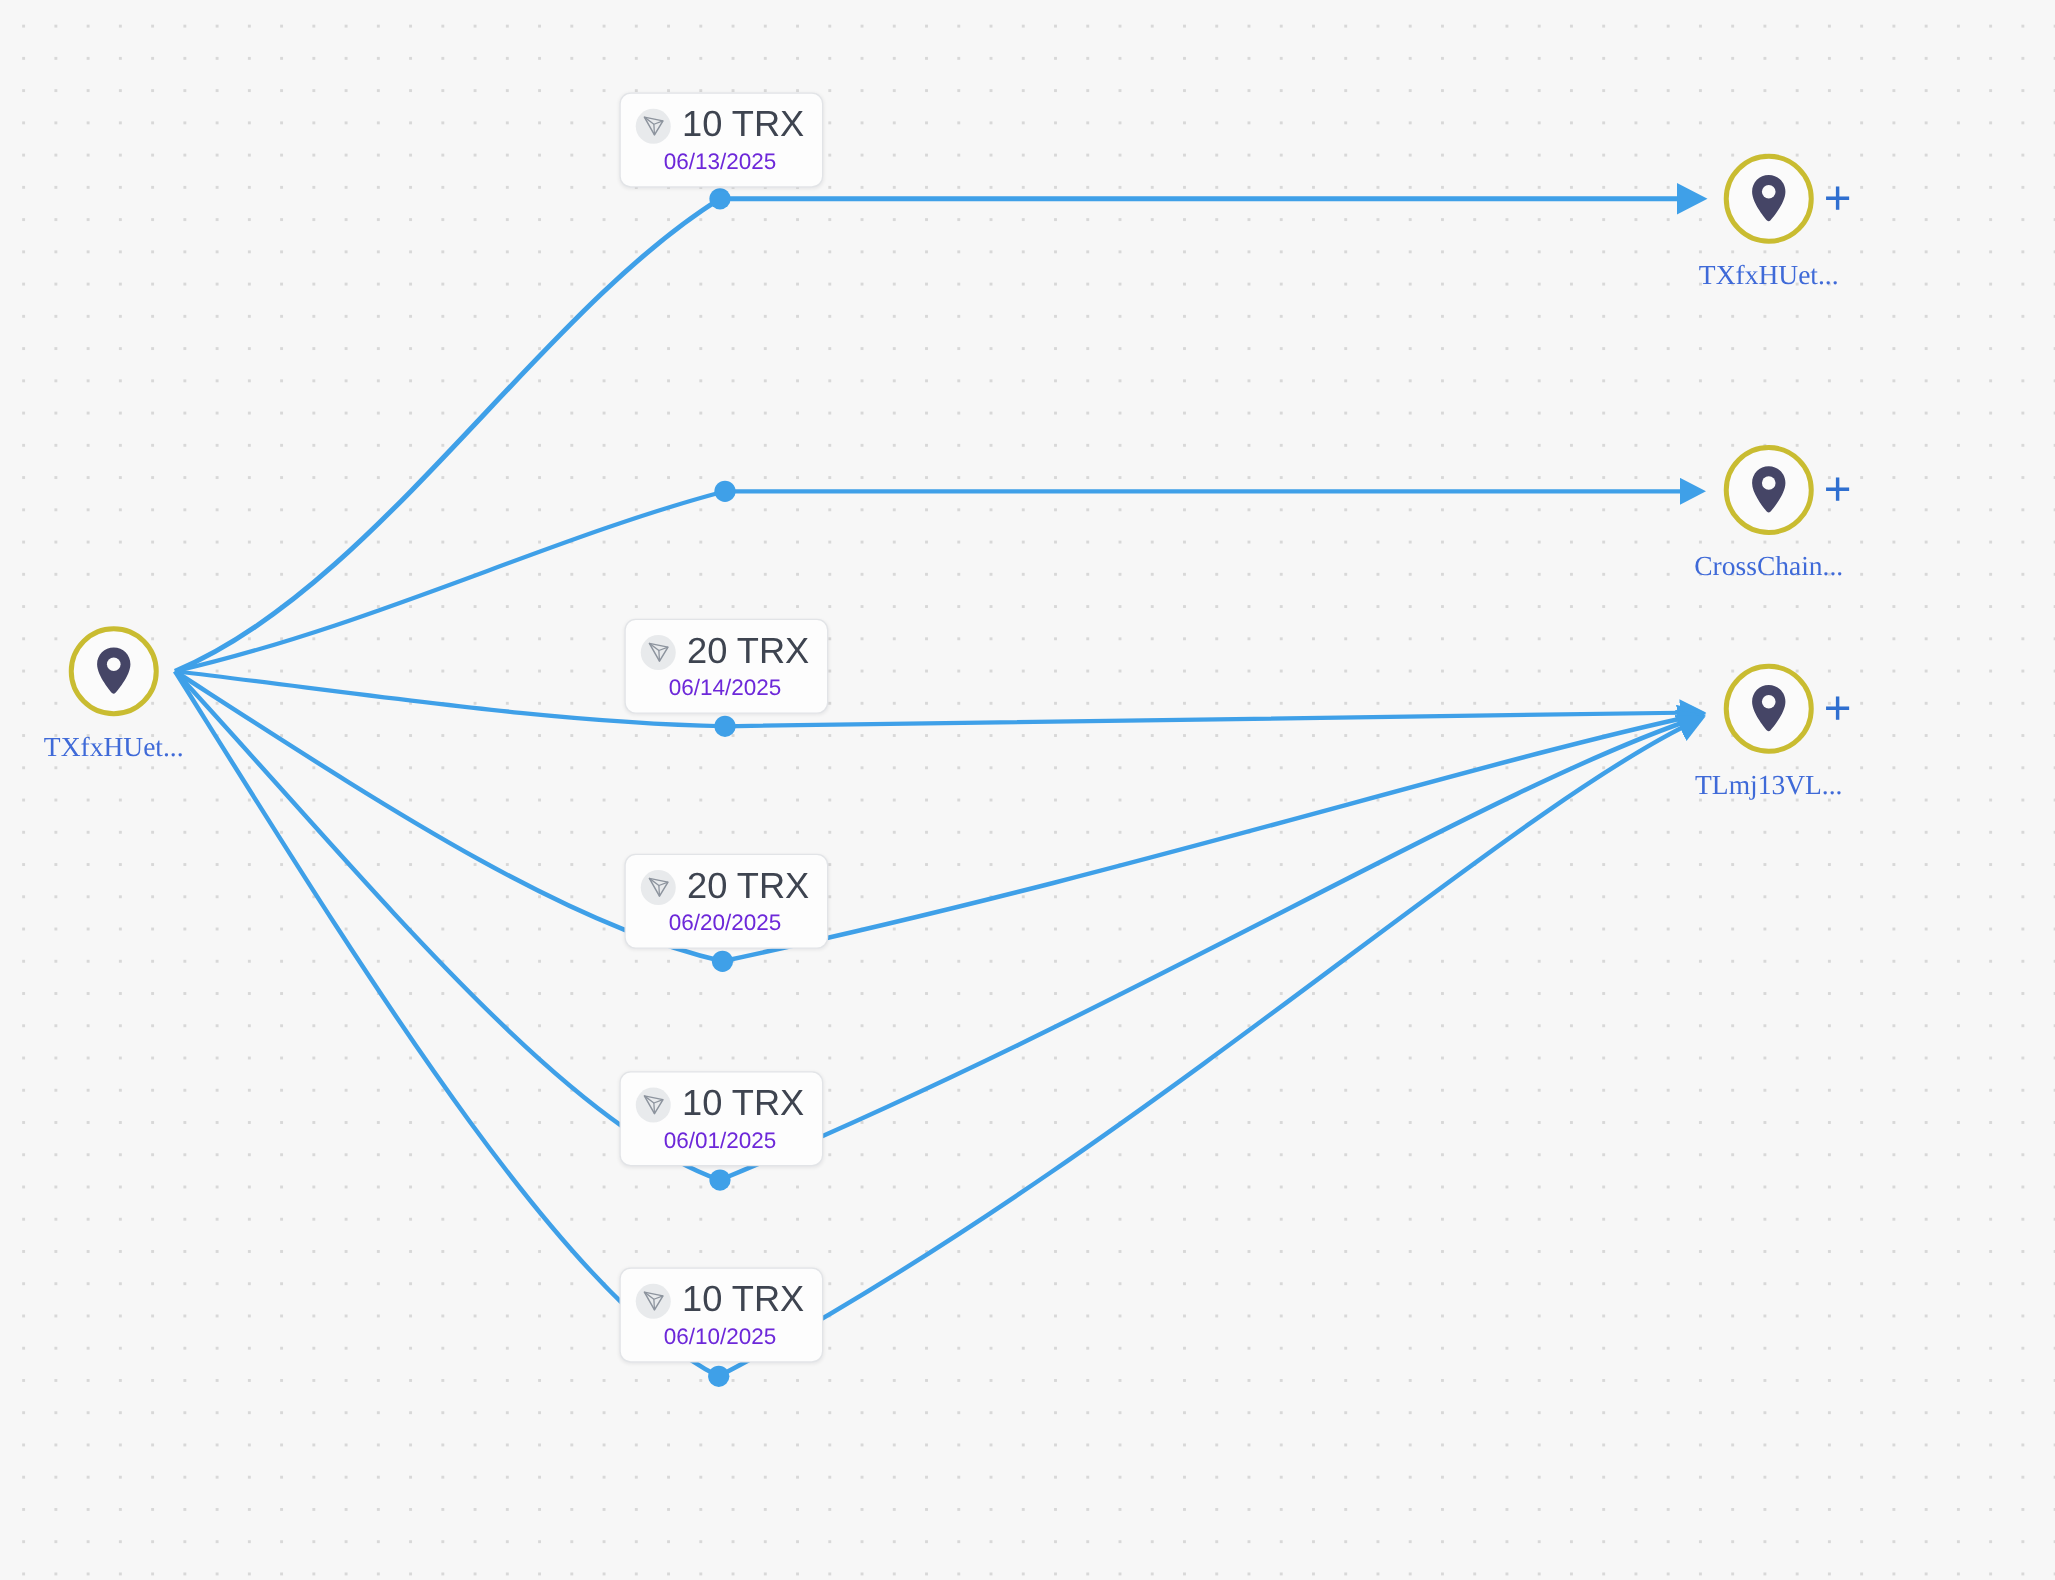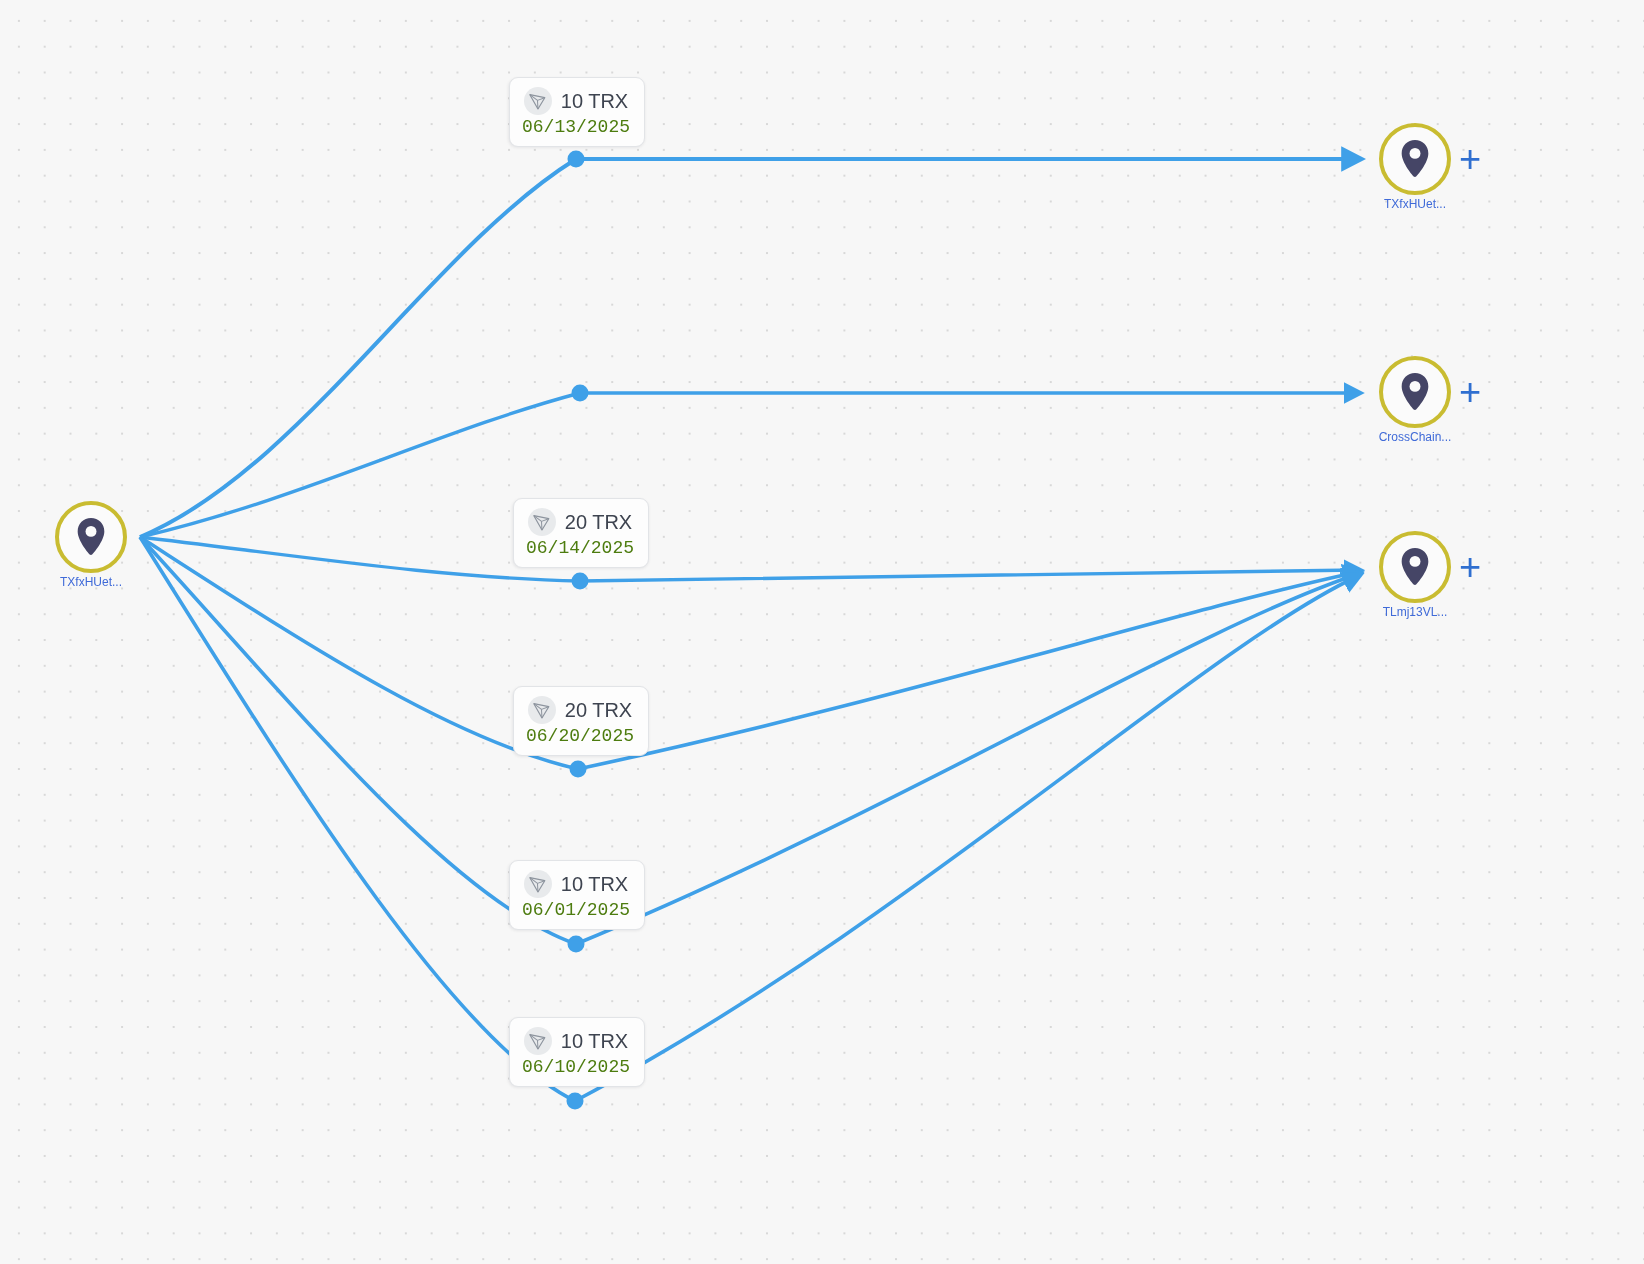--- a/index.html
+++ b/index.html
@@ -42,27 +42,27 @@
     border: 4px solid #c9bc31;
     border-radius: 50%;
     background: #fbfbfb;
     display: flex;
     align-items: center;
     justify-content: center;
   }
   .node-circle svg { display: block; }
   .node-label {
     position: absolute;
-    top: 74px;
+    top: 84px;
     left: 50%;
     transform: translateX(-50%);
     white-space: nowrap;
-    font-size: 12px;
+    font-size: 22px;
     color: #3f6ad8;
-    font-family: Liberation Sans, sans-serif;
+    font-family: Liberation Serif, serif;
   }
   .expand-plus {
     position: absolute;
     left: 80px;
     top: 50%;
     transform: translateY(-50%);
     font-size: 38px;
     line-height: 1;
     color: #2f6fd0;
     font-weight: 400;
@@ -93,31 +93,31 @@
     width: 28px;
     height: 28px;
     border-radius: 50%;
     background: #e8eaec;
     display: flex;
     align-items: center;
     justify-content: center;
     flex: 0 0 auto;
   }
   .edge-amount {
-    font-size: 20px;
+    font-size: 29px;
     color: #3e4450;
     white-space: nowrap;
     font-family: "Liberation Sans", sans-serif;
   }
   .edge-date {
     margin-top: 2px;
     font-size: 18px;
-    color: #4d7c0f;
+    color: #6d28d9;
     white-space: nowrap;
-    font-family: Liberation Mono, monospace;
+    font-family: Liberation Sans, sans-serif;
   }
 
   .waypoint {
     position: absolute;
     width: 17px;
     height: 17px;
     border-radius: 50%;
     background: #3fa0e8;
     transform: translate(-50%, -50%);
   }

